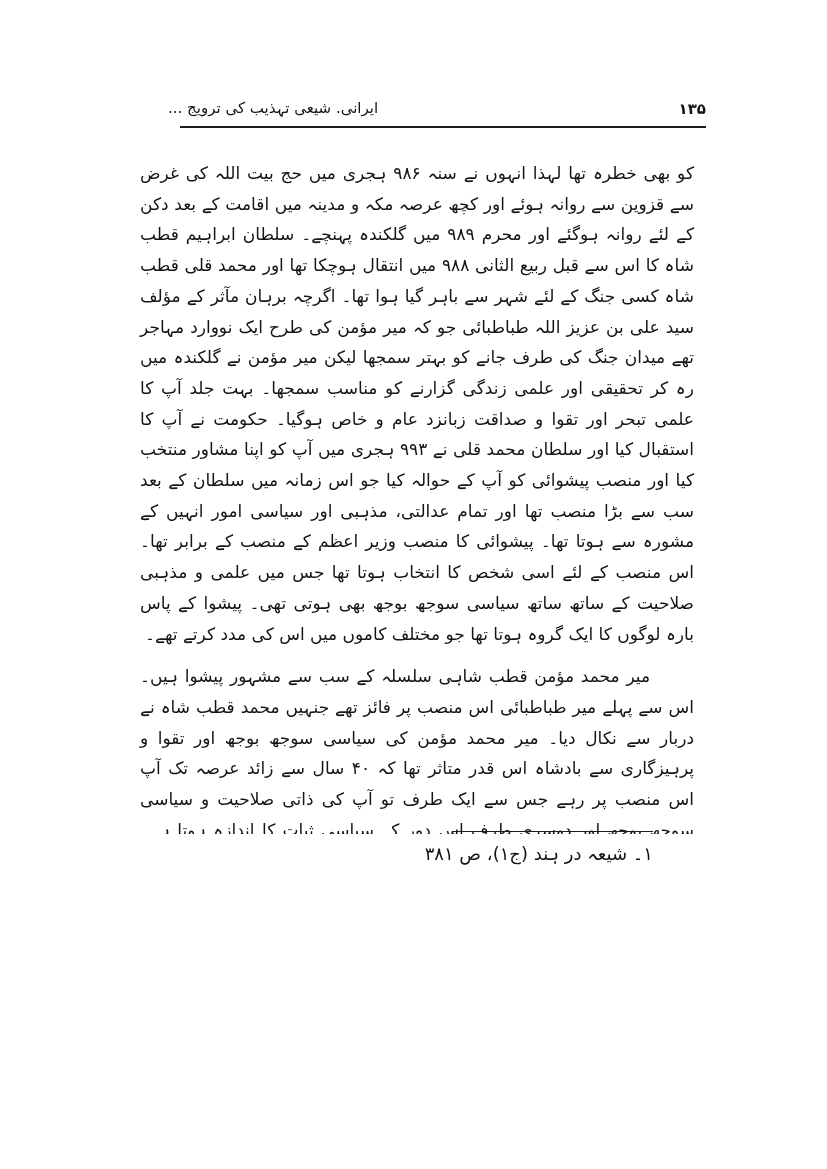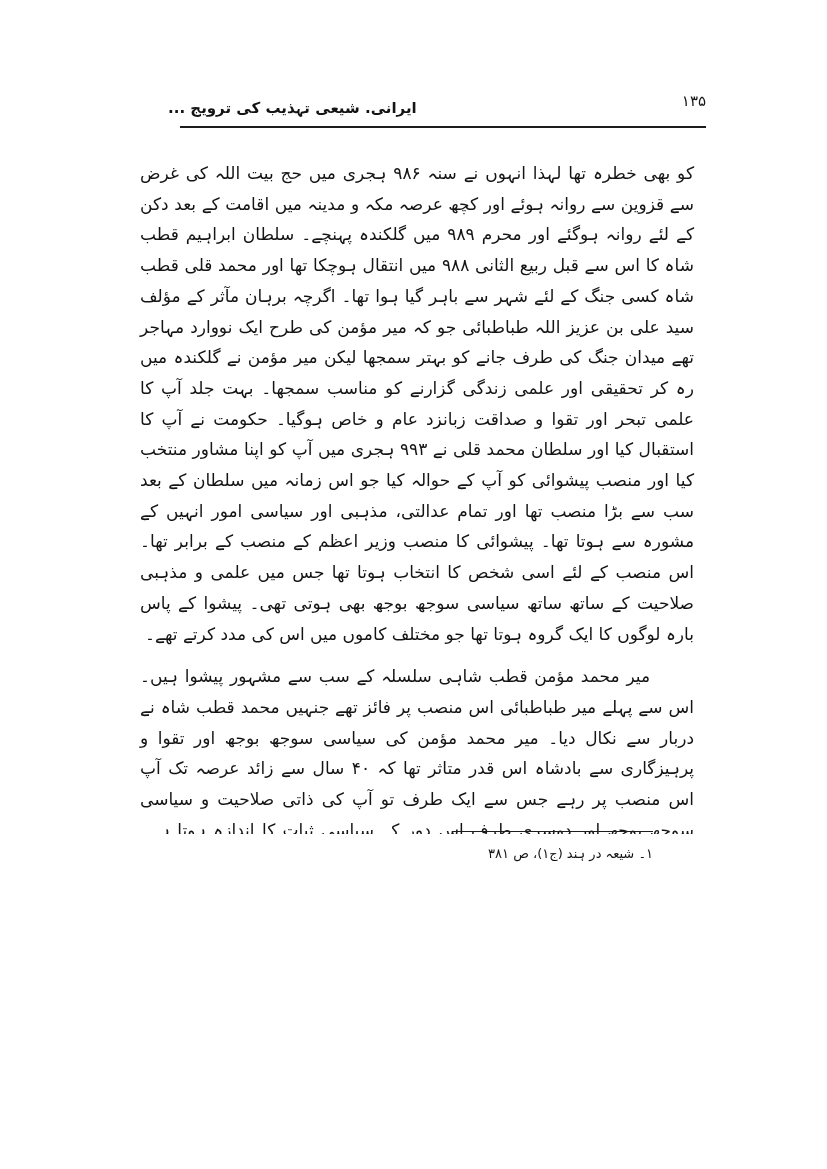--- a/index.html
+++ b/index.html
@@ -6,25 +6,25 @@
   body{
     width:827px;height:1169px;background:#ffffff;
     font-family:"DejaVu Sans",sans-serif;color:#141414;
     position:relative;overflow:hidden;
   }
   .page{position:absolute;inset:0;background:#ffffff;}
 
   
   .header-title{
     position:absolute;top:99px;left:168px;
-    direction:rtl;font-size:15px;font-weight:bold;white-space:nowrap;
+    direction:rtl;font-size:15px;font-weight:normal;white-space:nowrap;
   }
   .page-number{
-    position:absolute;top:92px;right:121px;
-    font-size:15px;font-weight:normal;letter-spacing:1px;
+    position:absolute;top:100px;right:121px;
+    font-size:15px;font-weight:bold;letter-spacing:1px;
   }
   .header-rule{
     position:absolute;top:126px;left:180px;width:526px;height:0;
     border-top:2px solid #1c1c1c;
   }
 
   
   .body-text{
     position:absolute;top:146px;left:128px;width:578px;
     max-height:688px;overflow:hidden;
@@ -34,21 +34,21 @@
   .body-text p{margin:12px;padding:0;}
   .body-text p.indent{text-indent:44px;}
 
   
   .footnote-rule{
     position:absolute;top:831px;left:452px;width:201px;height:0;
     border-top:1.7px solid #1c1c1c;
   }
   .footnote-text{
     position:absolute;top:843px;left:403px;width:250px;
-    direction:rtl;text-align:right;font-size:13px;line-height:22px;
+    direction:rtl;text-align:right;font-size:18px;line-height:22px;
     white-space:nowrap;
   }
 </style>
 </head>
 <body>
 
 <div class="page">
 
   <div class="header-title">ایرانی. شیعی تہذیب کی ترویج ...</div>
 

